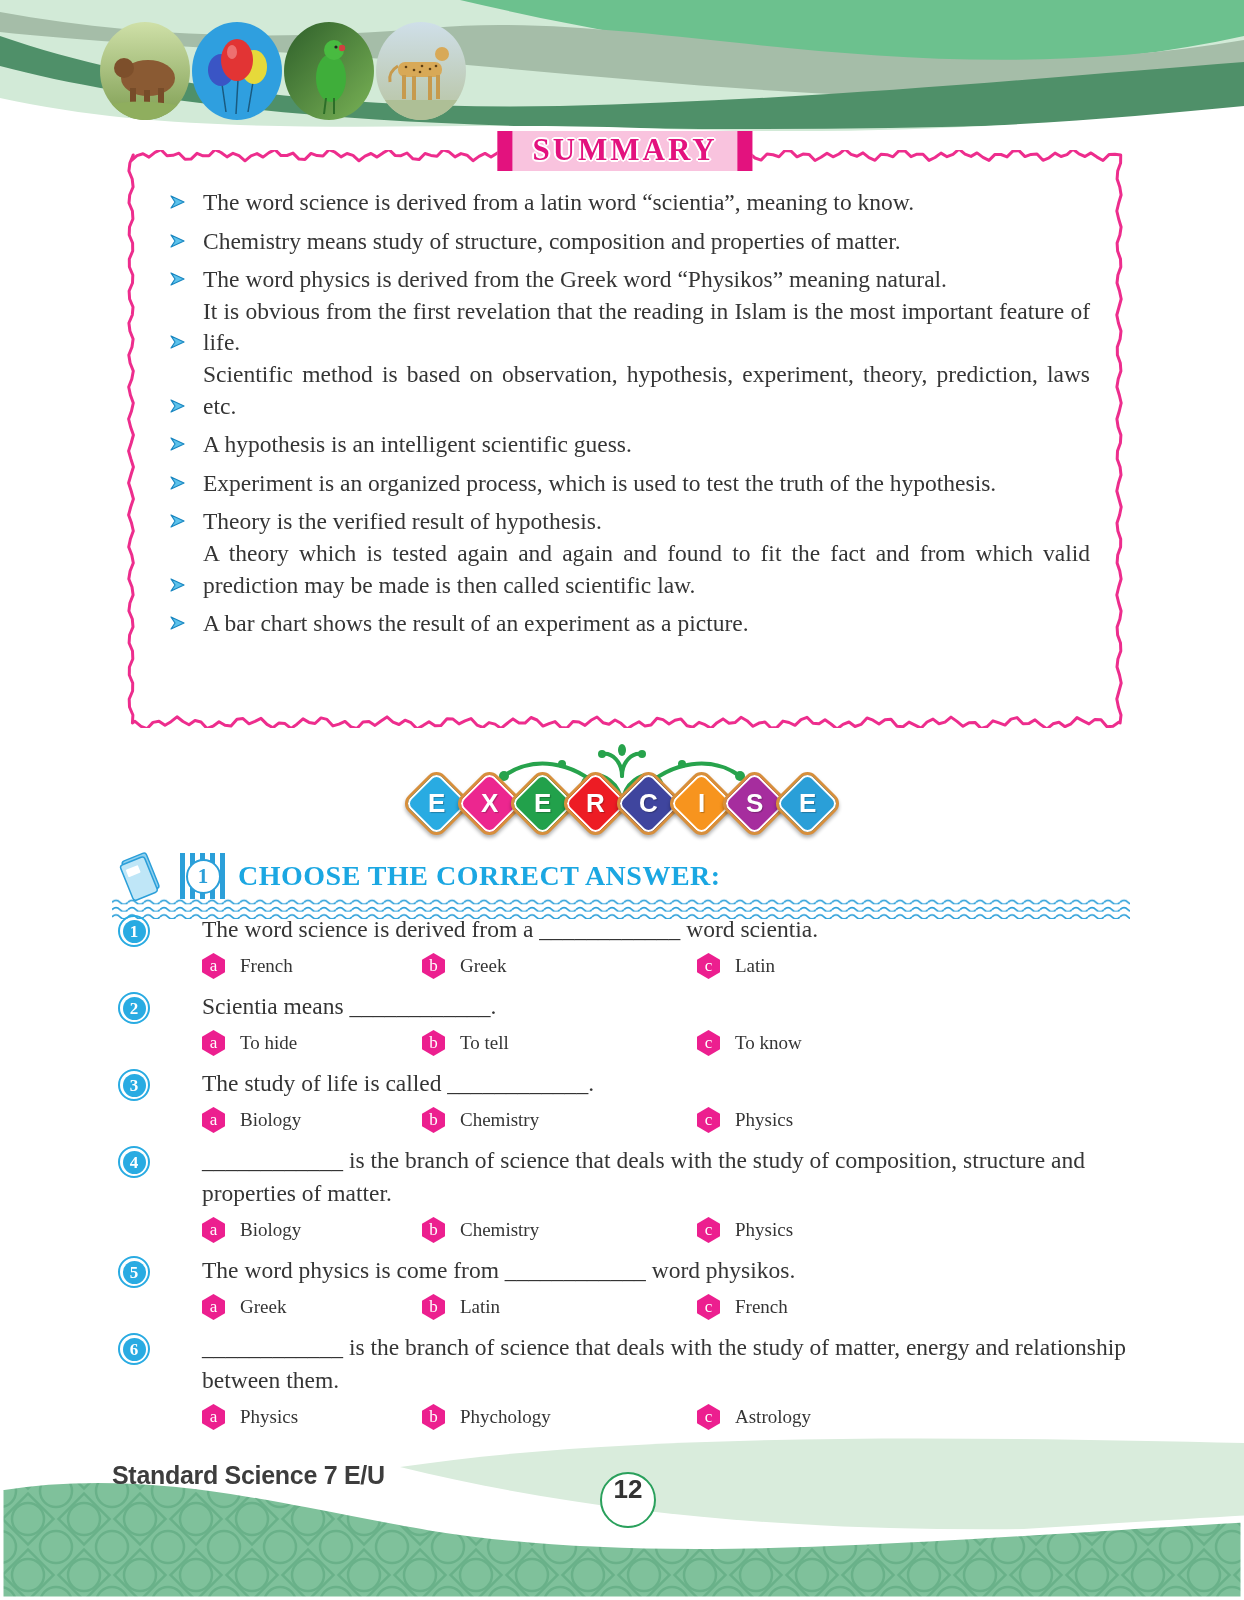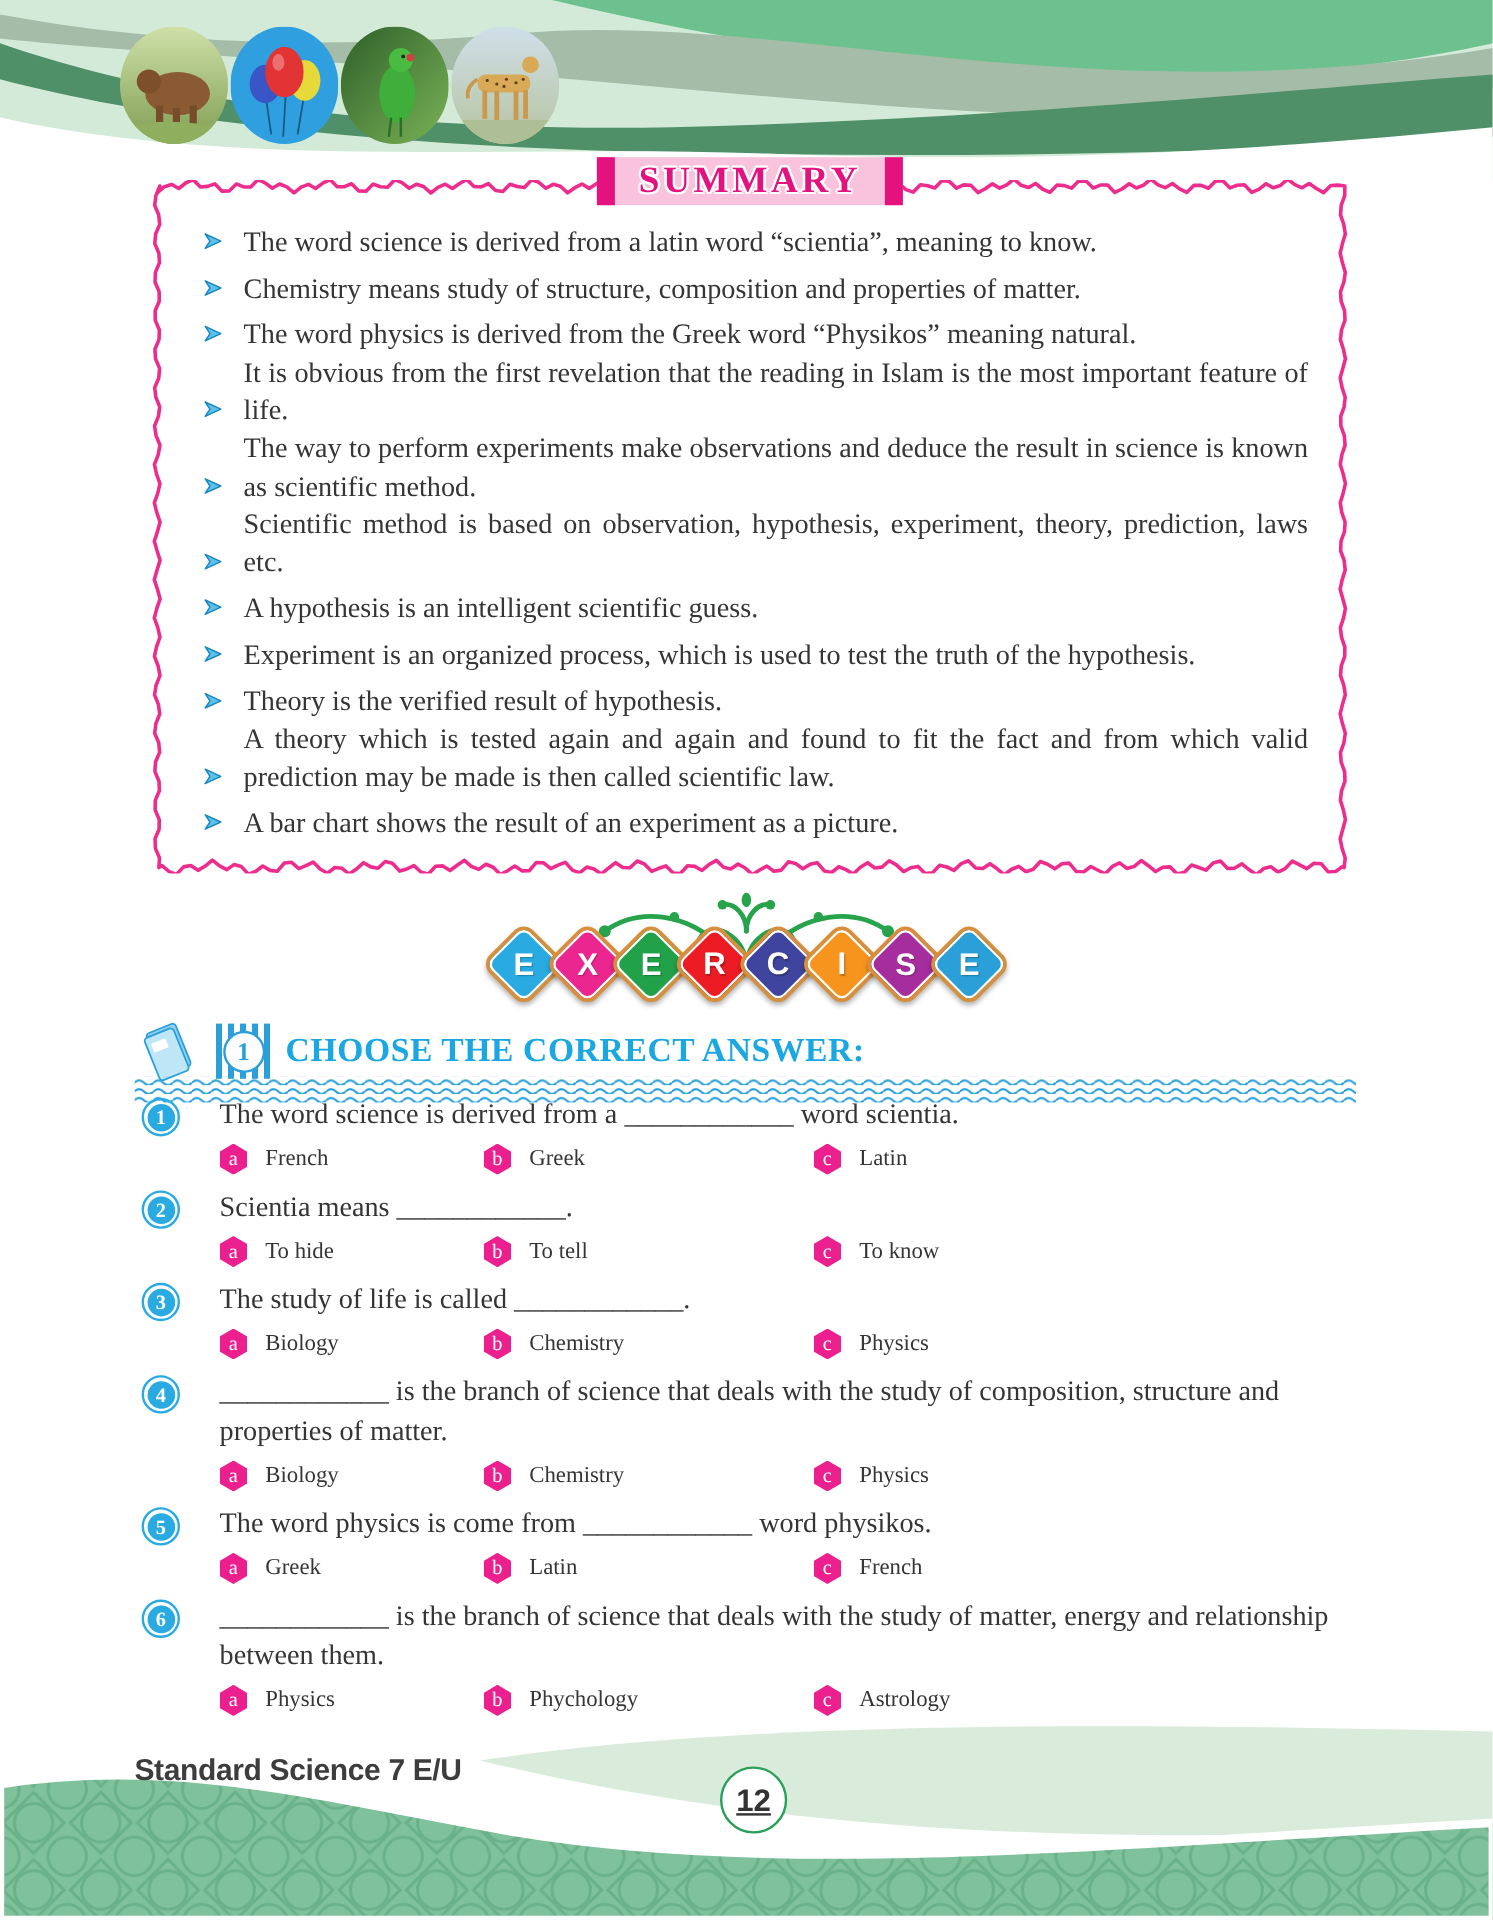--- a/index.html
+++ b/index.html
@@ -44,36 +44,36 @@
   .choose-title{font-size:28px;font-weight:bold;color:#1ba7e2;letter-spacing:.5px;}
   .wave-divider{position:absolute;top:897px;left:112px;}
 
   
   .questions{position:absolute;top:913px;left:118px;width:1010px;margin:0;padding:0;list-style:none;}
   .question{display:flex;margin-bottom:1px;}
   .qnum{flex:0 0 32px;height:32px;margin-top:2px;border-radius:50%;border:2px solid #29abe2;
       background:#29abe2;background-clip:content-box;padding:2.5px;box-sizing:border-box;
       display:flex;align-items:center;justify-content:center;}
   .qnum i{font-style:normal;color:#fff;font-size:17px;font-weight:bold;line-height:1;}
-  .q-body{flex:1;margin-left:33px;}
+  .q-body{flex:1;margin-left:52px;}
   .q-text{margin:0;font-size:23.5px;line-height:33px;}
   .options{display:grid;grid-template-columns:220px 275px auto;margin:3px 0 6px;}
   .option{display:flex;align-items:center;gap:15px;height:34px;}
   .opt-badge{width:23px;height:26px;background:#ec1f8f;color:#fff;font-size:17px;
       display:flex;align-items:center;justify-content:center;
       clip-path:polygon(50% 0,100% 26%,100% 74%,50% 100%,0 74%,0 26%);}
   .opt-text{font-size:19px;}
 
   
   .footer-art{position:absolute;bottom:0;left:0;width:1244px;height:165px;}
   .footer-label{position:absolute;left:112px;bottom:110px;font-family:"Liberation Sans",sans-serif;
       font-size:25px;font-weight:bold;color:#3d3d3d;letter-spacing:-.3px;z-index:2;}
   .page-circle{position:absolute;left:600px;bottom:72px;width:52px;height:52px;border-radius:50%;
-      background:#fff;border:2.5px solid #2aa05c;display:flex;align-items:center;justify-content:center;
-      font-family:"Liberation Sans",sans-serif;font-size:26px;font-weight:bold;color:#333;z-index:2;text-decoration:underline;}
+      background:#fff;border:2.5px solid #2aa05c;display:flex;justify-content:center;
+      font-family:"Liberation Sans",sans-serif;font-size:26px;font-weight:bold;color:#333;z-index:2;}
 </style>
 </head>
 <body>
 
 <div class="page">
 
   <svg class="header-art" viewBox="0 0 1244 150">
     <rect width="1244" height="150" fill="#d2ead7"></rect>
     <path d="M460,0 L1244,0 L1244,36 C1010,88 740,66 460,0 Z" fill="#6cc18e"></path>
     <path d="M0,12 C130,36 270,42 430,28 C650,8 900,98 1244,40 L1244,74 C980,122 700,84 430,62 C260,50 110,44 0,32 Z" fill="#a5bda8"></path>
@@ -191,28 +191,20 @@
 
   <li>
     <span class="arrow">
       <svg width="16" height="16" viewBox="0 0 16 16">
         <path d="M1 2 L14 8 L1 14 L5 8 Z" fill="#5cc2ec" stroke="#1886c0" stroke-width="1.2" stroke-linejoin="round"></path>
       </svg>
     </span>
     <span class="s-text">It is obvious from the first revelation that the reading in Islam is the most important feature of life.</span>
   </li>
 
-  <li>
-    <span class="arrow">
-      <svg width="16" height="16" viewBox="0 0 16 16">
-        <path d="M1 2 L14 8 L1 14 L5 8 Z" fill="#5cc2ec" stroke="#1886c0" stroke-width="1.2" stroke-linejoin="round"></path>
-      </svg>
-    </span>
-    <span class="s-text">The way to perform experiments make observations and deduce the result in science is known as scientific method.</span>
-  </li>
 
   <li>
     <span class="arrow">
       <svg width="16" height="16" viewBox="0 0 16 16">
         <path d="M1 2 L14 8 L1 14 L5 8 Z" fill="#5cc2ec" stroke="#1886c0" stroke-width="1.2" stroke-linejoin="round"></path>
       </svg>
     </span>
     <span class="s-text">Scientific method is based on observation, hypothesis, experiment, theory, prediction, laws etc.</span>
   </li>
 

